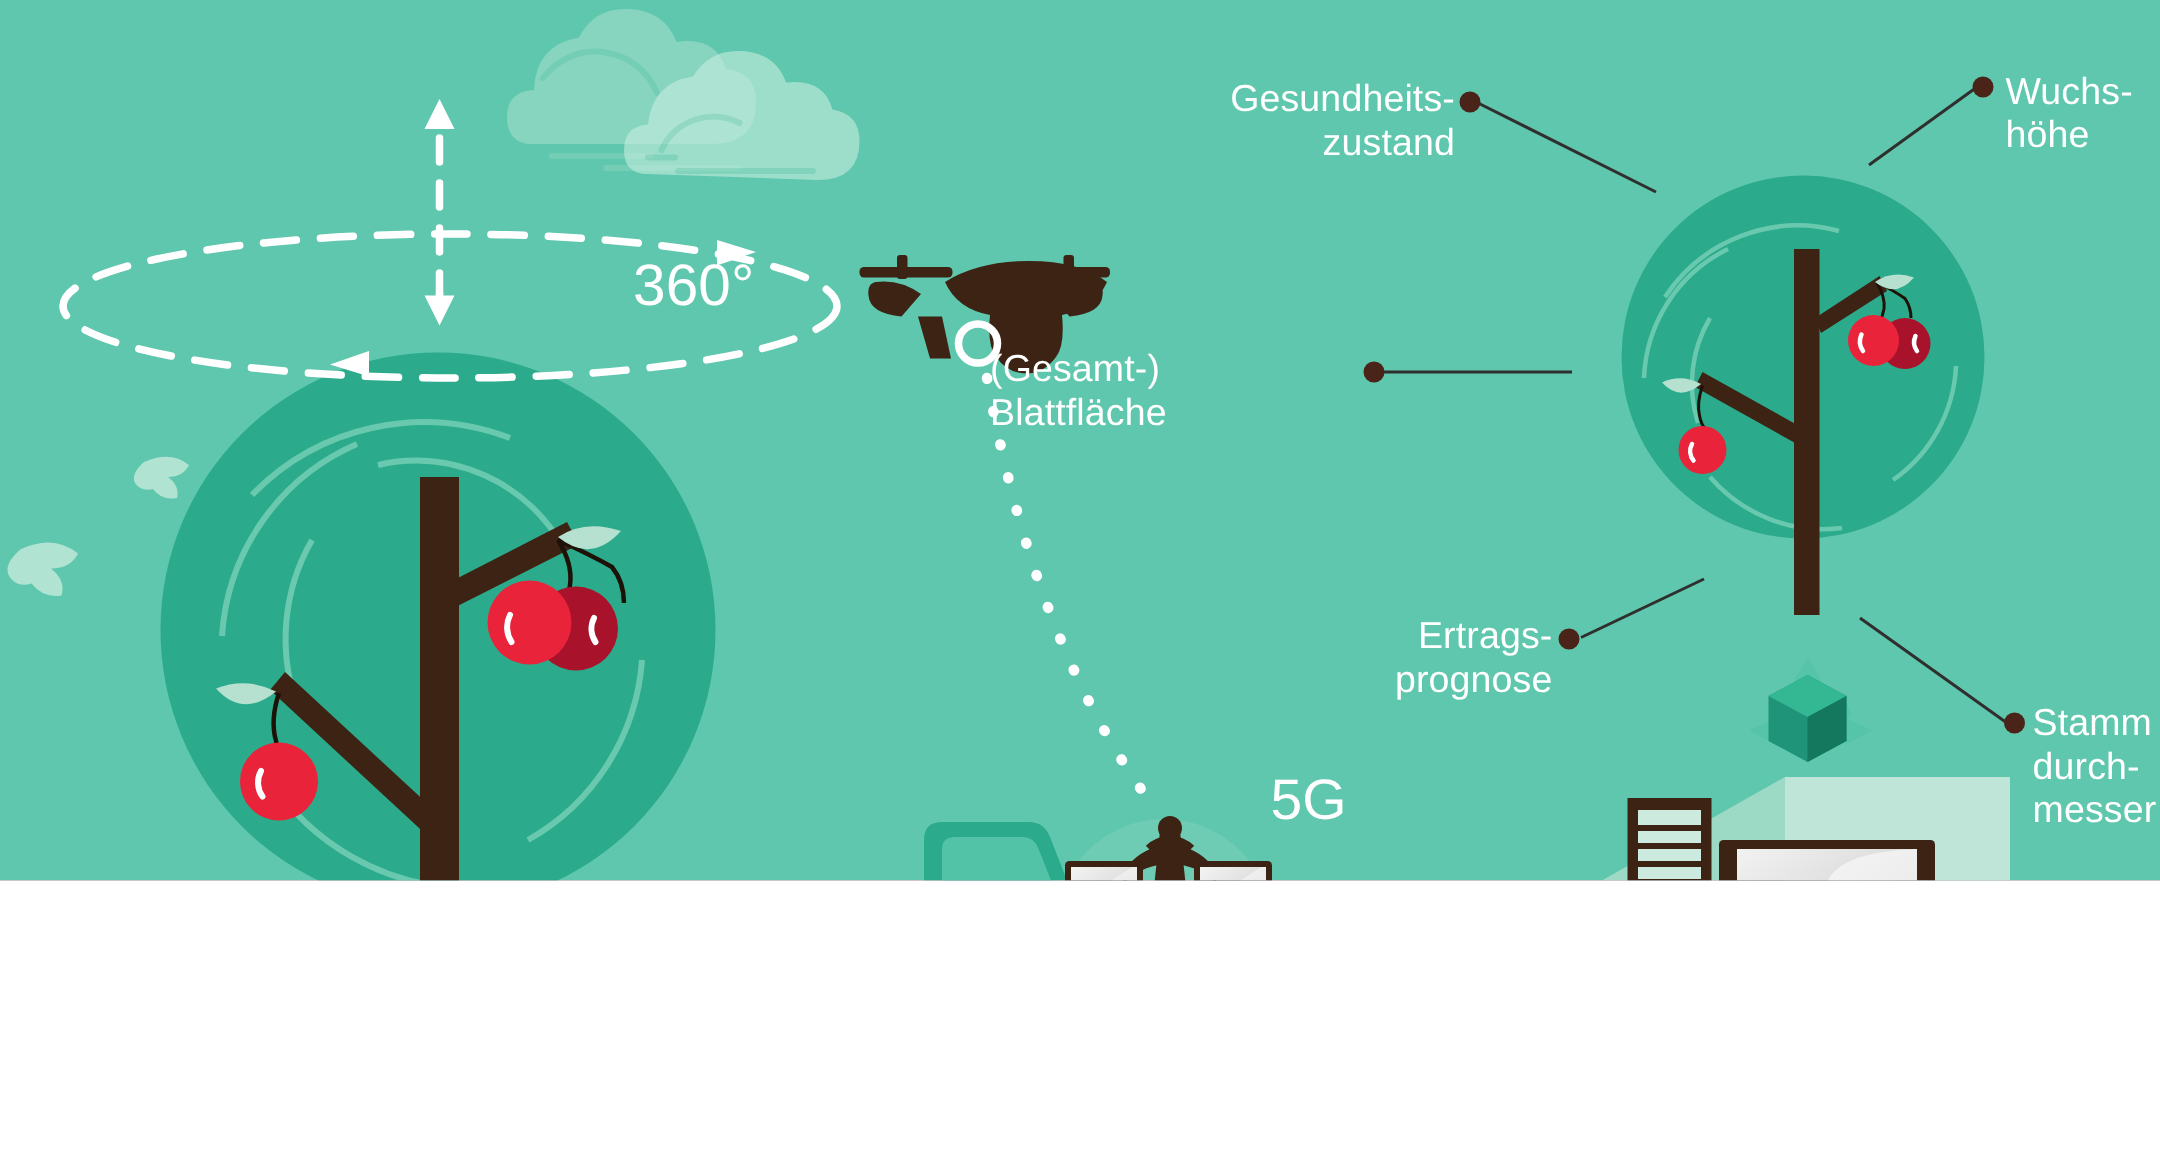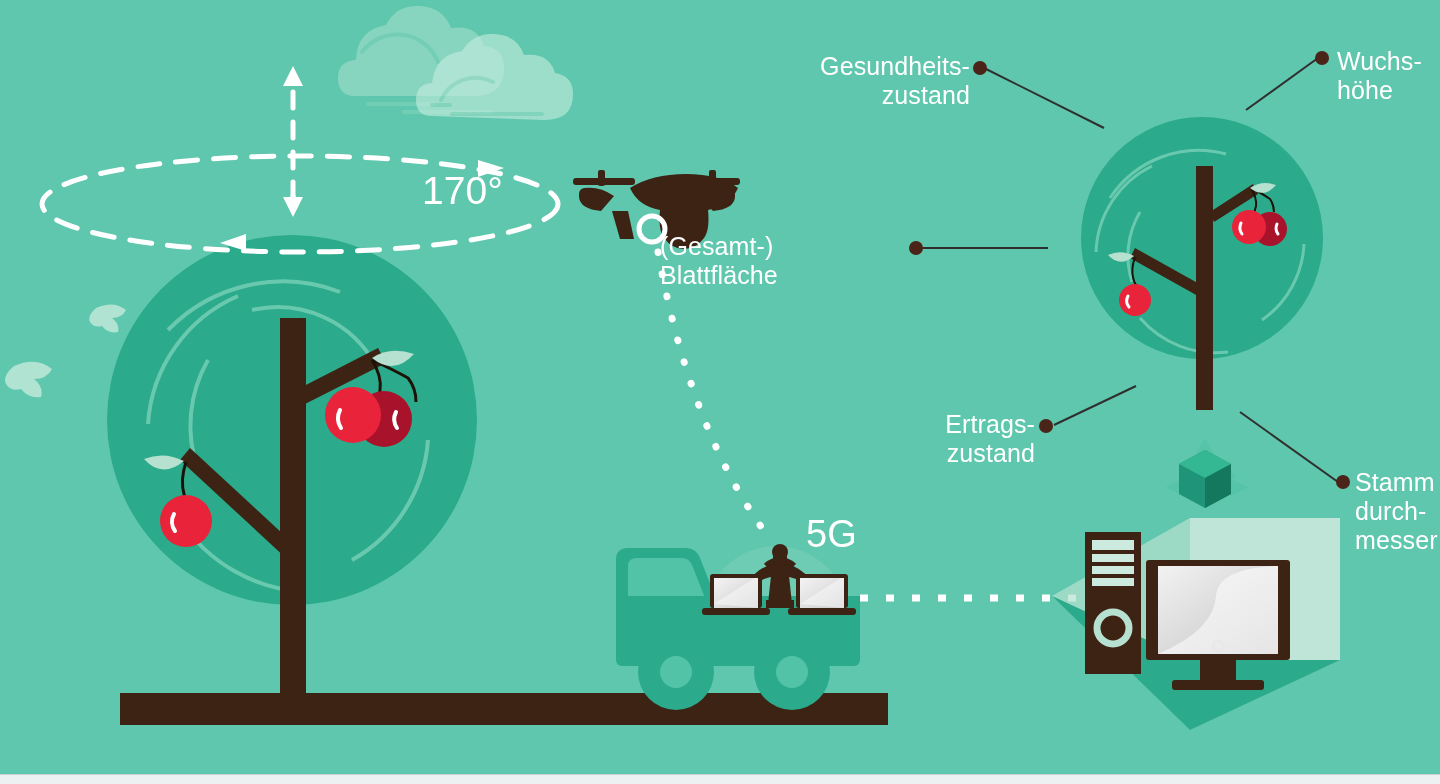--- a/index.html
+++ b/index.html
@@ -7,21 +7,21 @@
     margin: 0;
     padding: 0;
     background: #ffffff;
   }
   body {
     font-family: "Liberation Sans", sans-serif;
   }
   #stage {
     position: relative;
     width: 1440px;
-    height: 784px;
+    height: 587px;
     overflow: hidden;
     background: #be185d;
   }
   #scene {
     position: absolute;
     inset: 0;
     width: 1440px;
     height: 784px;
     display: block;
   }
@@ -38,21 +38,21 @@
   #lbl-health   { left: 700px; top: 52px;  width: 270px; text-align: right; }
   #lbl-leaf     { left: 660px; top: 232px; width: 245px; text-align: left; }
   #lbl-yield    { left: 790px; top: 410px; width: 245px; text-align: right; }
   #lbl-growth   { left: 1337px; top: 47px; width: 110px; text-align: left; }
   #lbl-trunk    { left: 1355px; top: 468px; width: 110px; text-align: left; }
   #lbl-360 {
     left: 422px; top: 169px;
     font-size: 39px; line-height: 44px; font-weight: 400;
   }
   #lbl-5g {
-    left: 806px; top: 512px;
+    left: 847px; top: 512px;
     font-size: 38px; line-height: 44px; font-weight: 400;
   }
   #bottom-strip {
     position: absolute;
     left: 0; top: 774px;
     width: 1440px; height: 10px;
     background: #eef1f2;
     border-top: 1px solid #c9d0d2;
     box-sizing: border-box;
   }
@@ -313,28 +313,28 @@
     </g>
   </svg>
 
   <div class="lbl" id="lbl-health">Gesundheits-
 zustand</div>
 
   <div class="lbl" id="lbl-leaf">(Gesamt-)
 Blattfläche</div>
 
   <div class="lbl" id="lbl-yield">Ertrags-
-zustand</div>
+prognose</div>
 
   <div class="lbl" id="lbl-growth">Wuchs-
 höhe</div>
 
   <div class="lbl" id="lbl-trunk">Stamm
 durch-
 messer</div>
 
-  <div class="lbl" id="lbl-360">170°</div>
+  <div class="lbl" id="lbl-360">360°</div>
 
   <div class="lbl" id="lbl-5g">5G</div>
 
   <div id="bottom-strip"></div>
 
 </div>
 
 </body></html>

